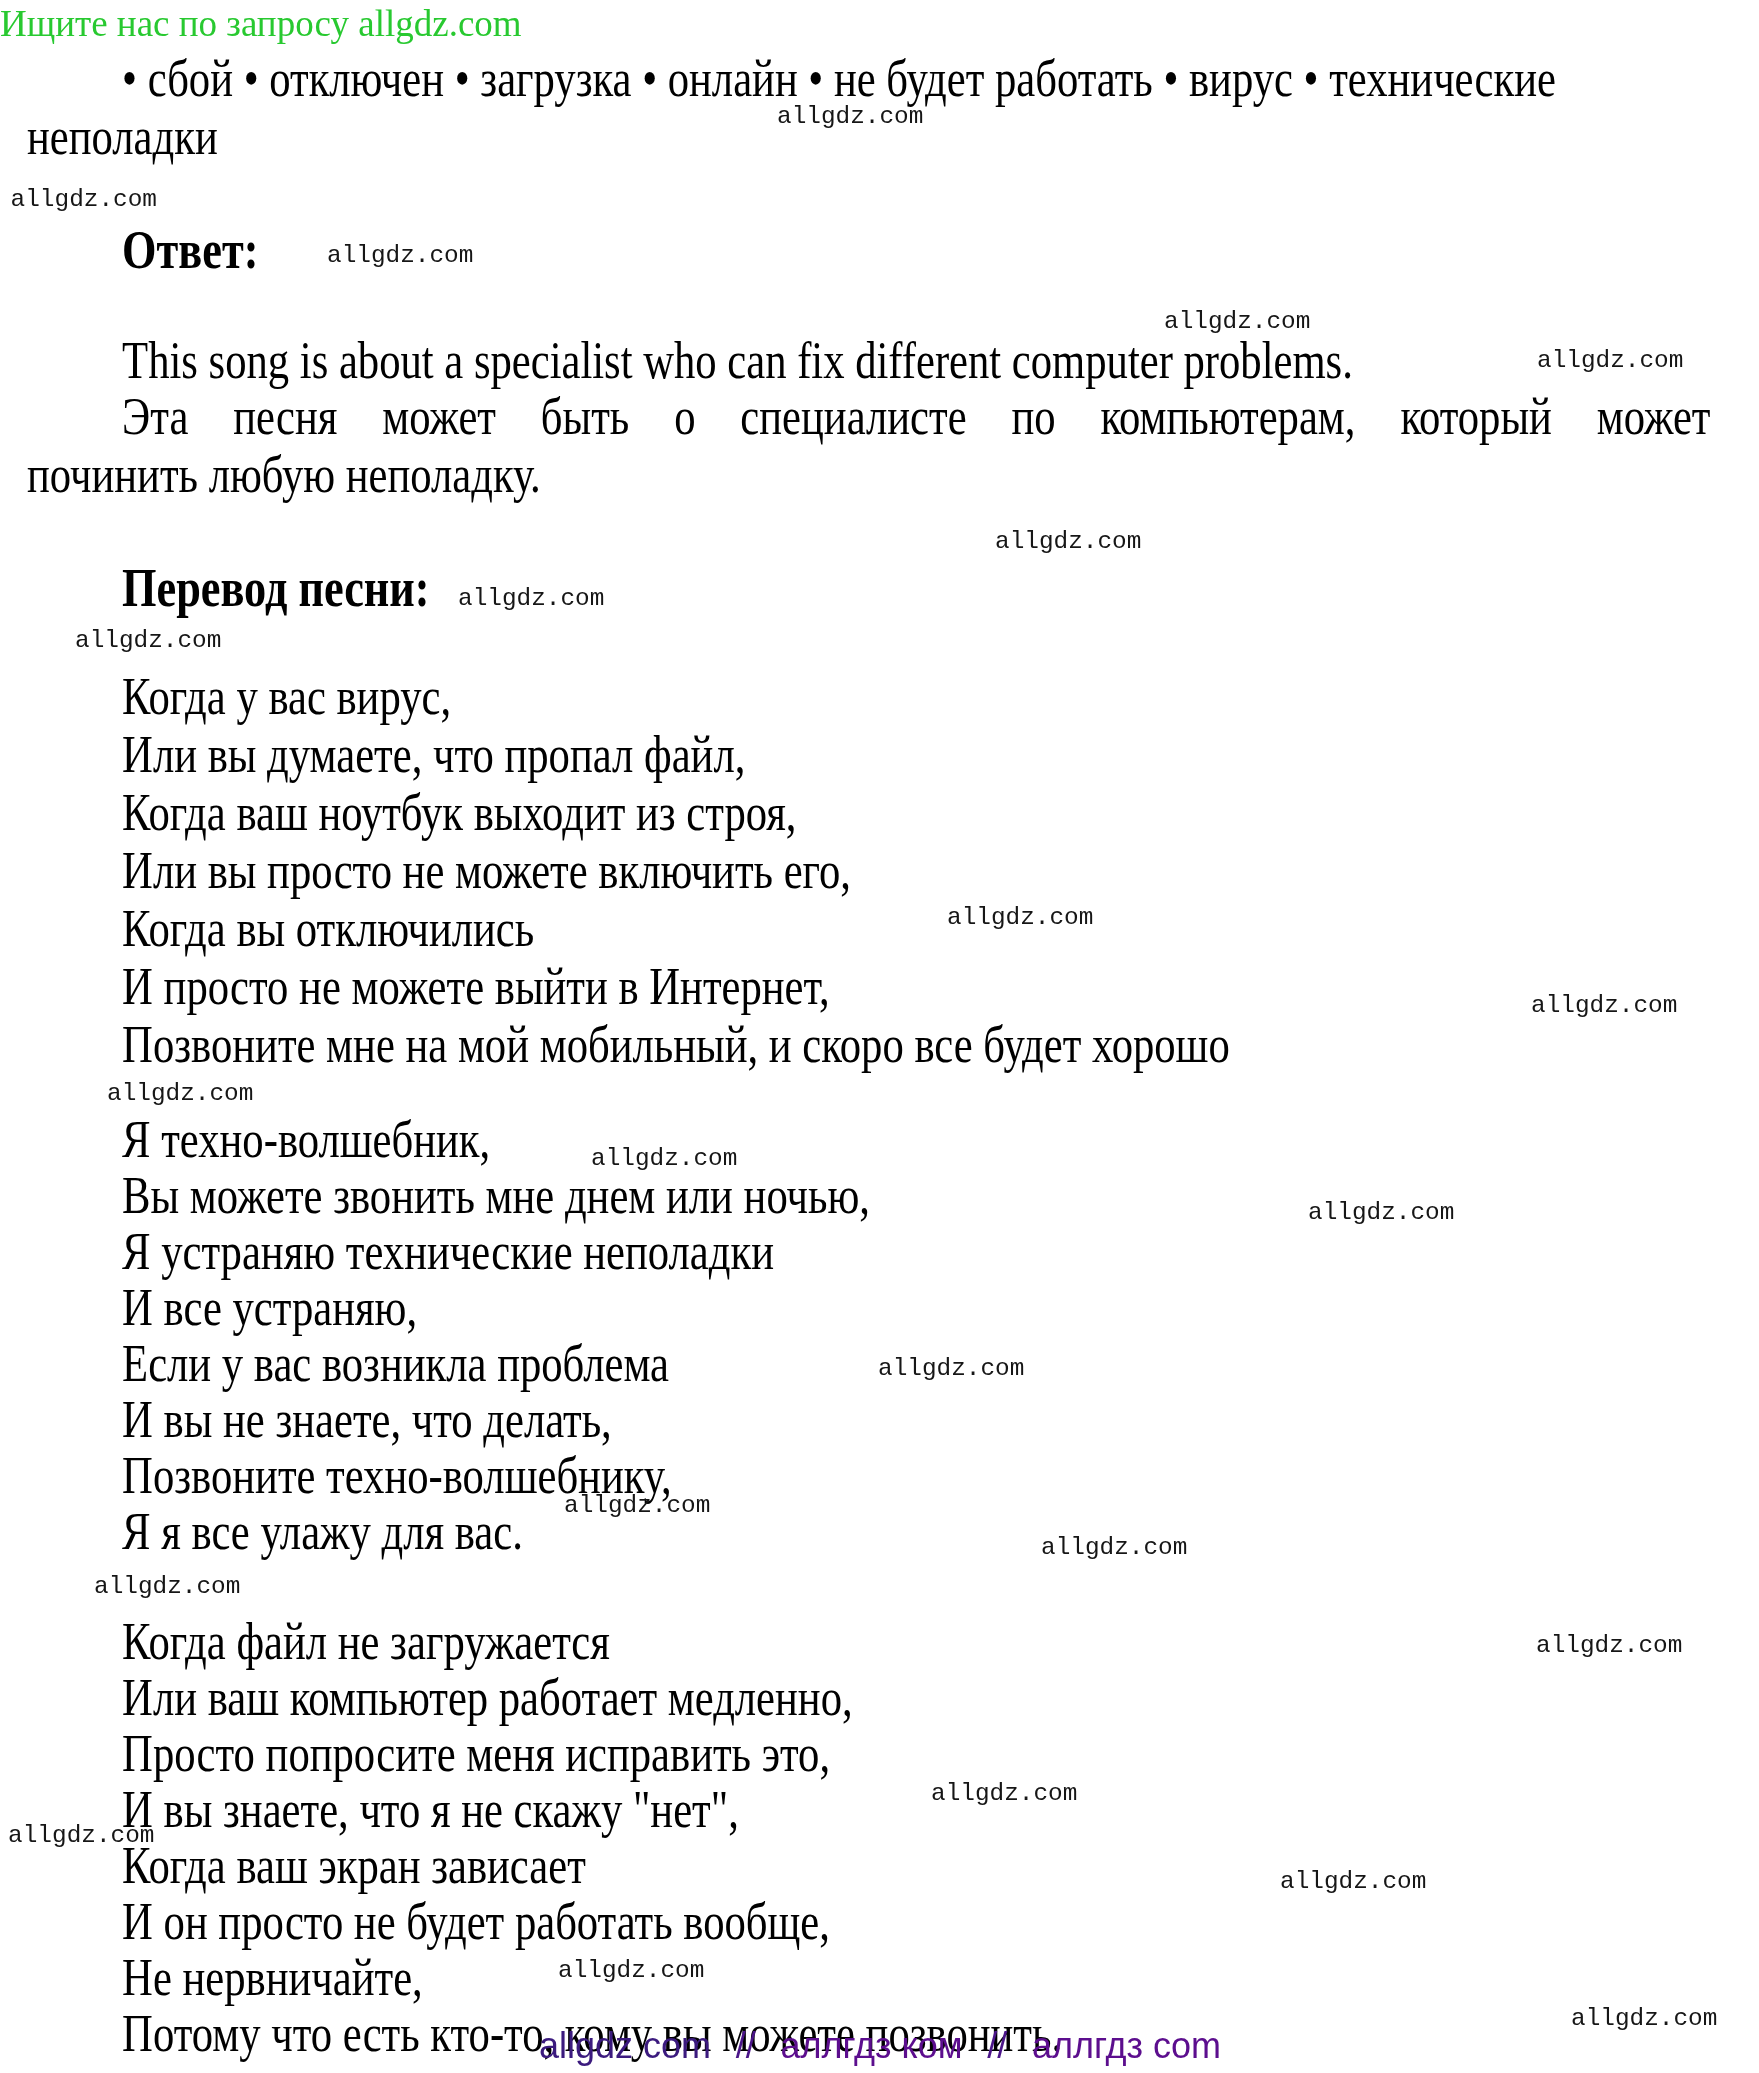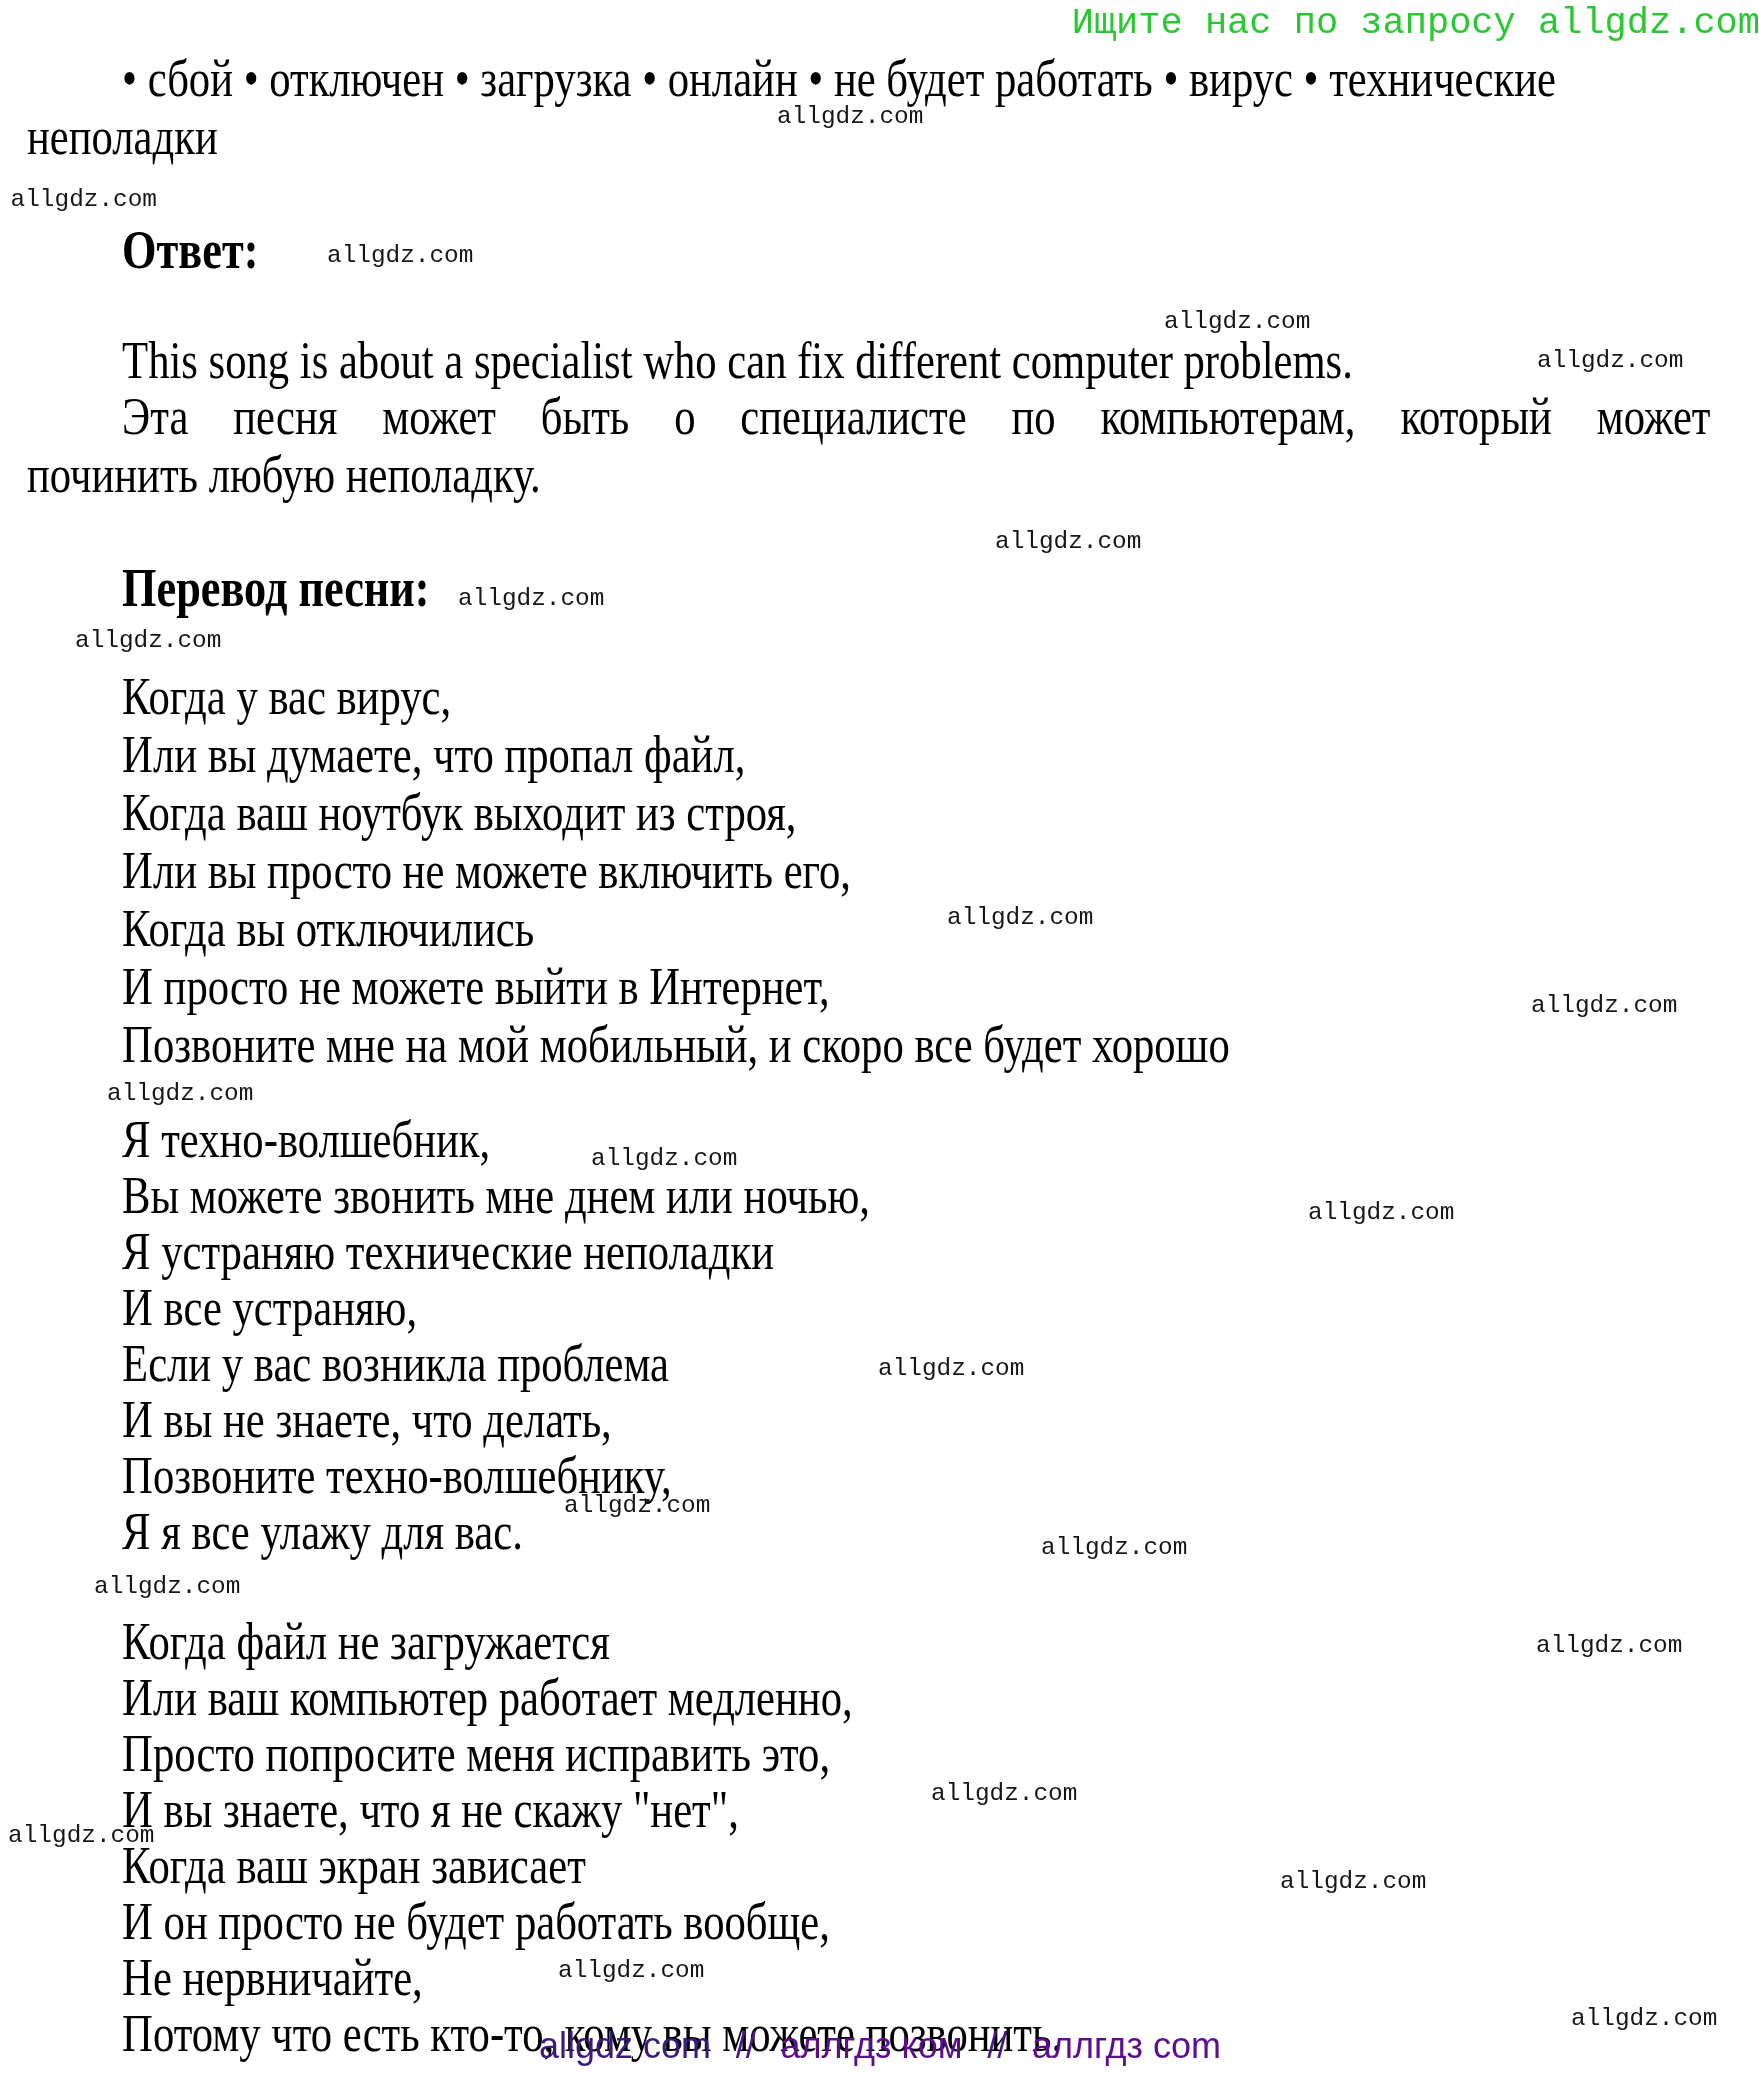--- a/index.html
+++ b/index.html
@@ -14,22 +14,22 @@
   .nw{white-space:nowrap;}
   .bold{font-weight:bold;font-size:54px;}
   .ind{text-indent:116px;}
   .just{text-align:justify;text-align-last:justify;white-space:normal;}
   .lh69{line-height:56px;}
   .wm{
     position:absolute;font-family:Liberation Mono, monospace;
     font-size:24.4px;line-height:28px;color:#161616;white-space:nowrap;
   }
   .promo{
-    position:absolute;top:1.6px;left:0;width:100%;text-align:right;
-    font-family:Liberation Mono, monospace;font-size:37px;color:#28c930;
+    position:absolute;top:1.6px;left:0;width:100%;text-align:left;
+    font-family:Liberation Serif, serif;font-size:37px;color:#28c930;
   }
   .footer{
     position:absolute;top:2025px;left:0;width:100%;text-align:center;
     font-family:"Liberation Sans",sans-serif;font-size:36px;
   }
   .f-lat{color:#3b1a7e;}
   .f-pur{color:#5c0e8e;}
   .f-sep{color:#4b1589;margin:0 14.7px;}
 </style>
 </head>

